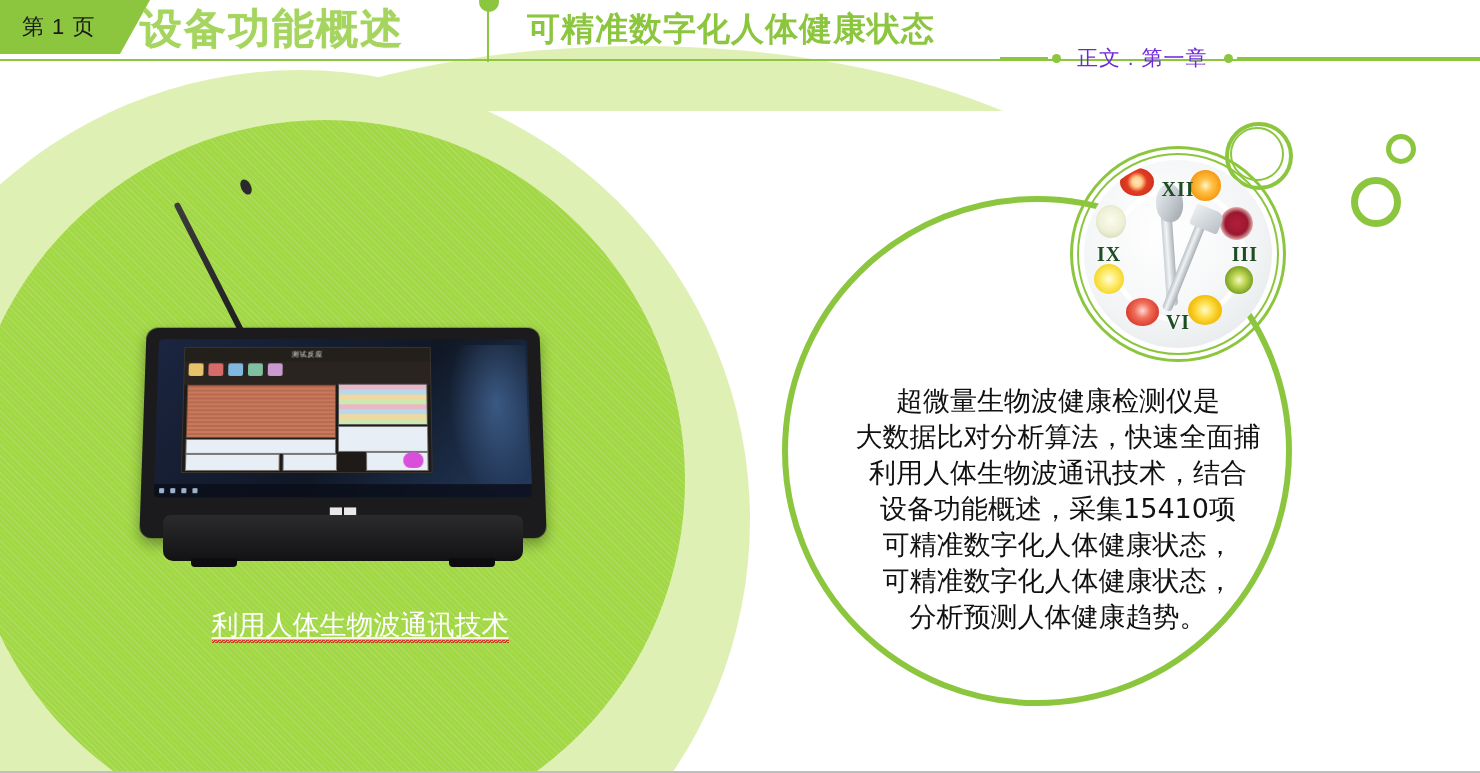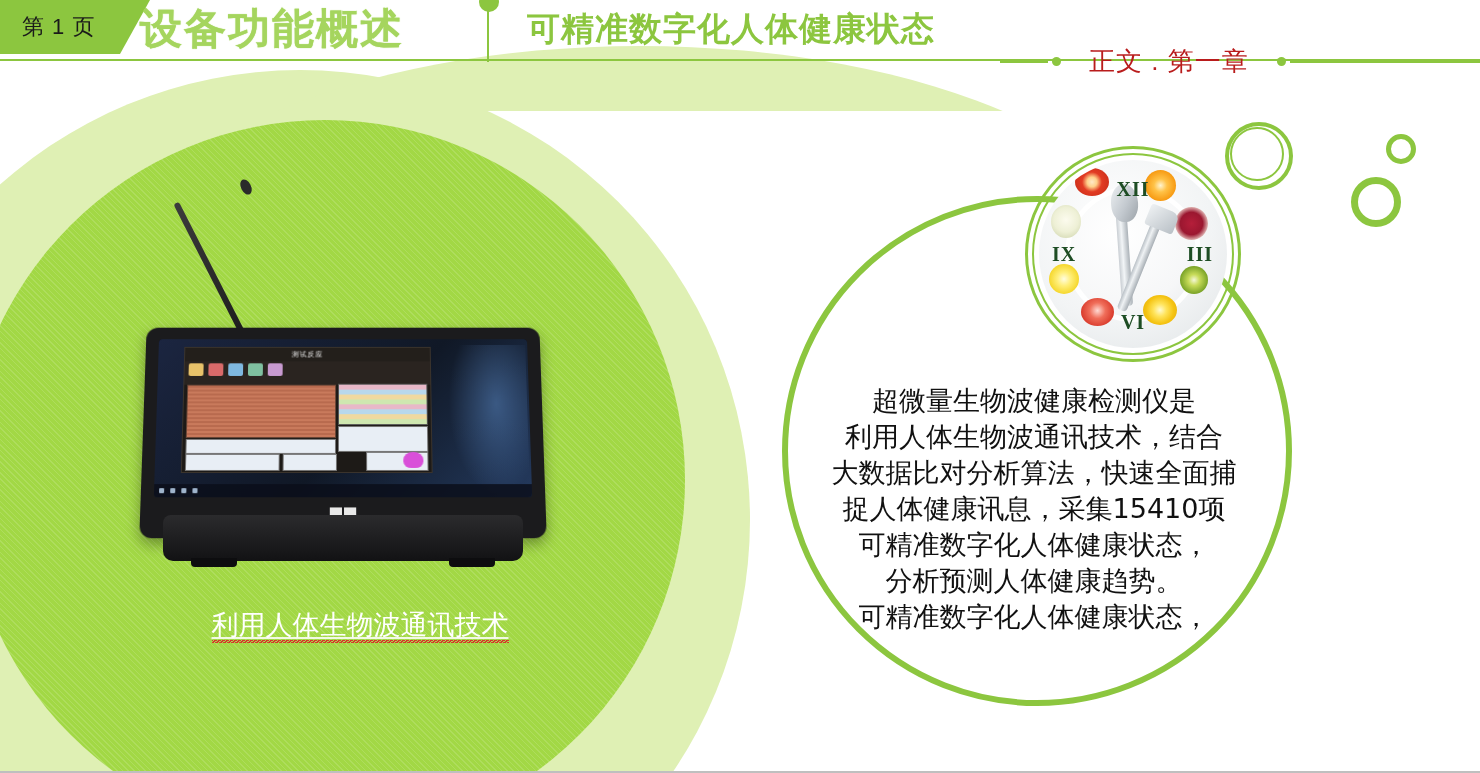--- a/index.html
+++ b/index.html
@@ -116,22 +116,22 @@
 
   
   .chapter{
     position:absolute;left:1000px;top:44px;
     display:flex;align-items:center;
     width:480px;
   }
   .chap-line-l{width:48px;height:2px;background:#8cc63f;}
   .chap-dot{width:9px;height:9px;border-radius:50%;background:#8cc63f;margin:0 4px;}
   .chap-text{
-    color:#b91c1c;font-size:26px;letter-spacing:1px;
-    margin:0 24px;white-space:nowrap;
+    color:#6d28d9;font-size:21px;letter-spacing:1px;
+    margin:0 12px;white-space:nowrap;
     font-family:"Liberation Sans",sans-serif;
   }
   .chap-line-r{flex:1;height:2px;background:#8cc63f;}
 
   .header-rule{
     position:absolute;left:0;top:59px;width:1480px;height:2px;background:#8cc63f;
   }
 
   
   .device{
@@ -248,21 +248,21 @@
       #d8362b 0px,#d8362b 1px,transparent 1px,transparent 2px,
       #d8362b 2px,#d8362b 3px,transparent 3px,transparent 4px);
     background-repeat:repeat-x;
     background-size:4px 3px;
     background-position:0 100%;
     padding-bottom:3px;
   }
 
   
   .clock-wrap{
-    position:absolute;left:1025px;top:146px;
+    position:absolute;left:1070px;top:146px;
     width:216px;height:216px;
   }
   .clock-ring-out{
     position:absolute;inset:0;border-radius:50%;
     border:3px solid #8cc63f;
   }
   .clock-ring-in{
     position:absolute;left:7px;top:7px;right:7px;bottom:7px;
     border-radius:50%;border:2px solid #8cc63f;
   }
@@ -326,21 +326,21 @@
   .fork-head{
     position:absolute;left:50%;top:48px;margin-left:14px;
     width:30px;height:22px;
     background:linear-gradient(120deg,#eef1f3,#b9c0c6);
     border-radius:3px 8px 3px 3px;
     transform:rotate(22deg);
   }
 
   
   .body-text{
-    position:absolute;left:800px;top:383px;
+    position:absolute;left:824px;top:383px;
     width:468px;
     text-align:center;
     color:#111111;
     font-size:27px;
     line-height:36px;
     letter-spacing:0px;
     font-family:"DejaVu Sans","Liberation Sans",sans-serif;
   }
   .body-text div{white-space:nowrap;}
 </style>
@@ -461,21 +461,21 @@
 
       <div class="num n12">XII</div>
       <div class="num n3">III</div>
       <div class="num n6">VI</div>
       <div class="num n9">IX</div>
     </div>
   </div>
 
   <div class="body-text">
     <div>超微量生物波健康检测仪是</div>
+    <div>大数据比对分析算法，快速全面捕</div>
     <div>利用人体生物波通讯技术，结合</div>
-    <div>大数据比对分析算法，快速全面捕</div>
-    <div>捉人体健康讯息，采集15410项</div>
+    <div>设备功能概述，采集15410项</div>
+    <div>可精准数字化人体健康状态，</div>
     <div>可精准数字化人体健康状态，</div>
     <div>分析预测人体健康趋势。</div>
-    <div>可精准数字化人体健康状态，</div>
   </div>
 
 </div>
 
 </body></html>

